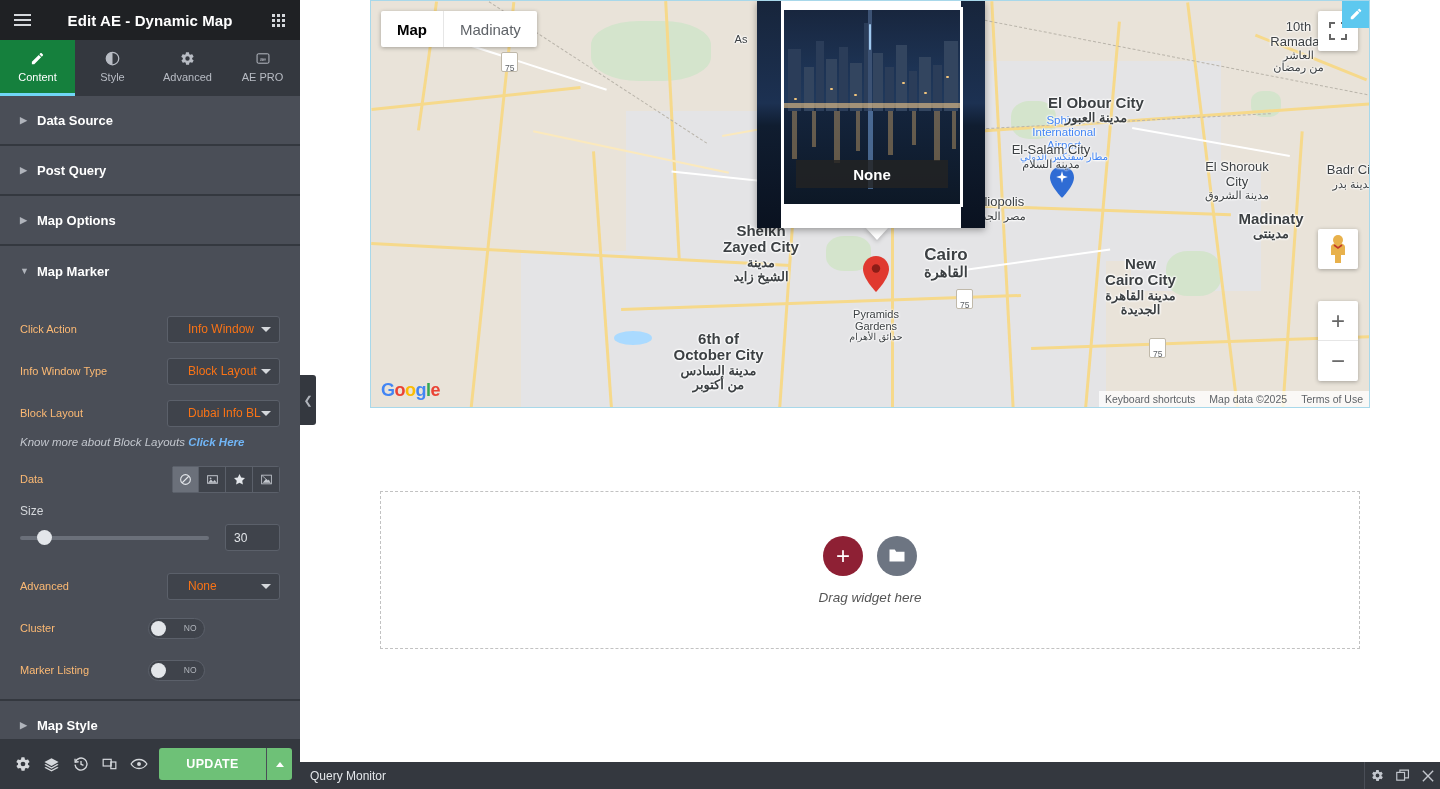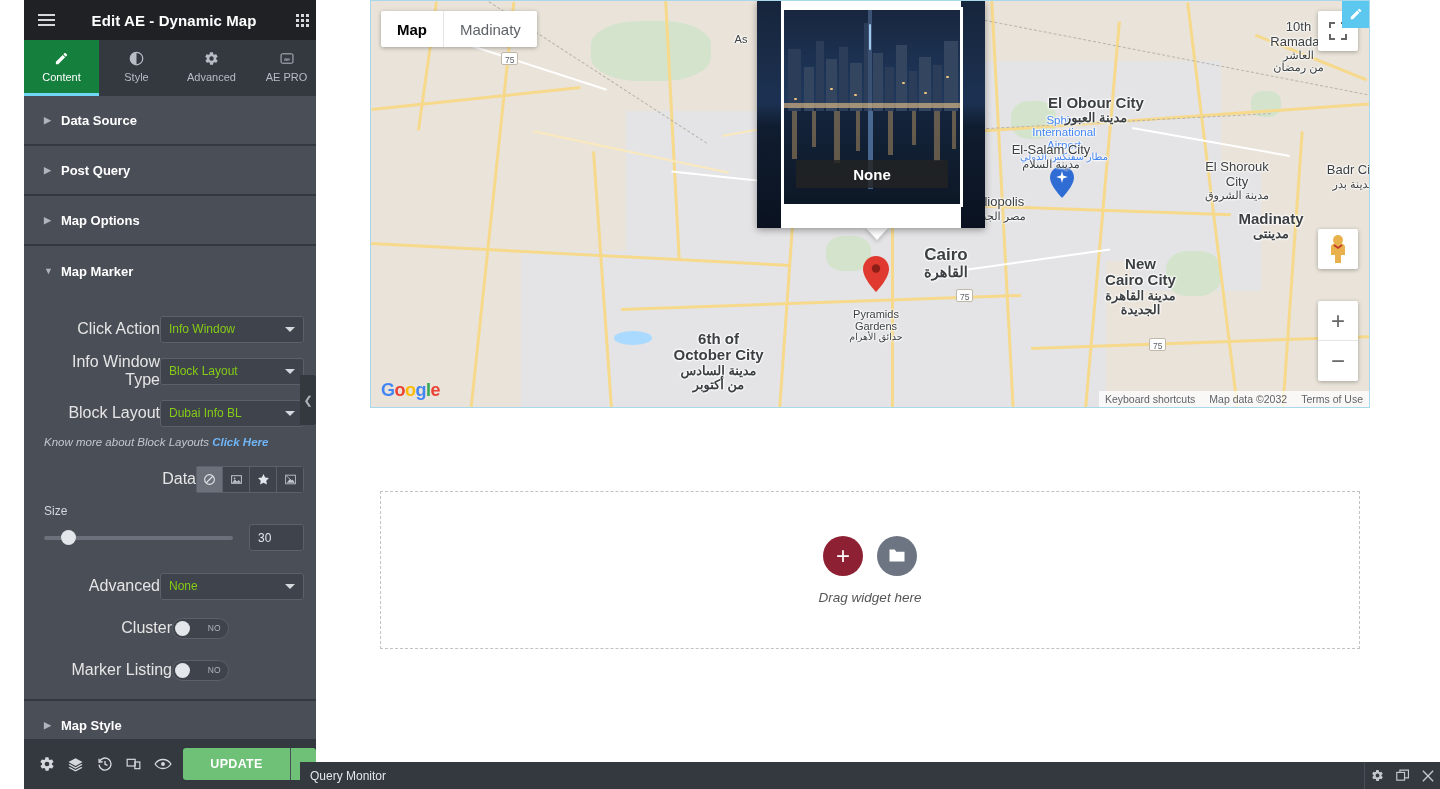--- a/index.html
+++ b/index.html
@@ -9,21 +9,21 @@
     font-family: "Liberation Sans", sans-serif;
     background: #fff;
   }
   #app { position: relative; width: 1440px; height: 789px; }
 
   
   #panel {
     position: absolute; left: 0; top: 0;
     width: 300px; height: 789px;
     background: #4a4e57;
-    display: flex; flex-direction: column; margin-left: 24px;
+    display: flex; flex-direction: column;
   }
   #panel-header {
     height: 40px; background: #1f2124;
     display: flex; align-items: center;
     flex: 0 0 40px;
   }
   .hamburger {
     width: 44px; height: 40px;
     display: flex; flex-direction: column;
     justify-content: center; align-items: center; gap: 3px;
@@ -68,26 +68,26 @@
     color: #fff; font-size: 13px; font-weight: bold;
   }
   .caret {
     width: 14px; color: #b0b4bb; font-size: 9px;
     display: inline-block;
   }
   .section-head .lbl { margin-left: 3px; }
   .section-body { background: #4a4e57; padding: 12px 20px 8px 20px; border-bottom: 2px solid #34383f; }
 
   .row { display: flex; align-items: center; min-height: 42px; }
-  .row .lab { color: #e5e5e5; font-size: 16px; flex: 1; text-align: right; }
+  .row .lab { color: #fdba74; font-size: 11px; flex: 1; }
   .sel {
-    position: relative; width: 144px; height: 27px;
+    position: relative; width: 113px; height: 27px;
     background: #3f434b; border: 1px solid #5b606a; border-radius: 3px;
-    color: #84cc16; font-size: 12px;
-    display: flex; align-items: center; padding-left: 8px;
+    color: #f97316; font-size: 12px;
+    display: flex; align-items: center; padding-left: 20px;
     cursor: pointer;
   }
   .sel .arrow {
     position: absolute; right: 8px; top: 50%; margin-top: -2px;
     width: 0; height: 0;
     border-left: 5px solid transparent; border-right: 5px solid transparent;
     border-top: 5px solid #d5d8dc;
   }
   .hint { font-size: 11.5px; color: #c3c7ce; font-style: italic; margin: 2px 0 10px 0; }
   .hint a { color: #71b6f7; font-weight: bold; text-decoration: none; font-style: italic; }
@@ -198,21 +198,21 @@
   }
   .mlabel.big { font-size: 15px; font-weight: bold; }
   .mlabel.med { font-size: 13px; }
   .mlabel.sm { font-size: 11px; }
   .mlabel .ar { display: block; font-size: .86em; }
   .mlabel.poi { color: #4285f4; font-size: 11.5px; }
 
   .shield {
     position: absolute; background: #fff; border: 1px solid #c0b9aa;
     border-radius: 2px; font-size: 8.5px; color: #5f6368;
-    padding: 1px 3px; line-height: 12px; height: 13px;
+    padding: 9px 3px; line-height: 12px; height: 13px;
   }
 
   
   #maptype {
     position: absolute; left: 10px; top: 10px;
     background: #fff; border-radius: 2px;
     box-shadow: 0 1px 4px rgba(0,0,0,.3);
     display: flex; height: 36px; z-index: 8;
   }
   #maptype div {
@@ -633,20 +633,26 @@
           <span>Sphinx
 International
 Airport</span>
           <span class="ar">مطار سفنكس الدولي</span>
         </div>
         <svg style="position:absolute;left:679px;top:165px;" width="24" height="32">
           <path d="M12 0C5.4 0 0 5.2 0 11.6 0 20 12 32 12 32s12-12 12-20.4C24 5.2 18.6 0 12 0z" fill="#2f6cd4"></path>
           <path d="M12 5l1.2 4.4 4.6 1.6-4.6 1.6L12 17l-1.2-4.4L6.2 11l4.6-1.6z" fill="#fff"></path>
         </svg>
 
+        <div class="mlabel big" style="left:335px;top:205px;width:110px;">
+          <span>Sheikh
+Zayed City</span>
+          <span class="ar">مدينة
+الشيخ زايد</span>
+        </div>
 
         <div class="mlabel big" style="left:280px;top:313px;width:135px;">
           <span>6th of
 October City</span>
           <span class="ar">مدينة السادس
 من أكتوبر</span>
         </div>
 
         <div class="mlabel big" style="left:525px;top:226px;width:100px;font-size:17px;">
           <span>Cairo</span>
@@ -784,21 +790,21 @@
           <div>+</div>
           <div>−</div>
         </div>
 
         <div id="google-logo">
           <span style="color:#4285f4;">G</span><span style="color:#ea4335;">o</span><span style="color:#fbbc05;">o</span><span style="color:#4285f4;">g</span><span style="color:#34a853;">l</span><span style="color:#ea4335;">e</span>
         </div>
 
         <div id="attrib">
           <span>Keyboard shortcuts</span>
-          <span>Map data ©2032</span>
+          <span>Map data ©2025</span>
           <span>Terms of Use</span>
         </div>
       </div>
 
       <div id="edit-pencil">
         <svg width="14" height="14" viewBox="0 0 24 24" fill="#fff">
             <path d="M3 17.2V21h3.8L17.8 10 14 6.2 3 17.2zM20.7 7.1c.4-.4.4-1 0-1.4l-2.4-2.4c-.4-.4-1-.4-1.4 0l-1.9 1.9 3.8 3.8 1.9-1.9z"></path>
           </svg>
       </div>
     </div>

